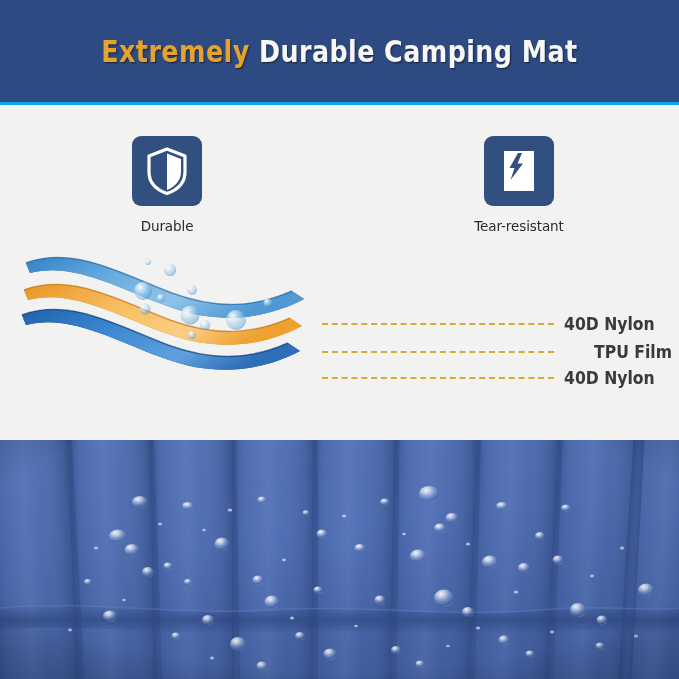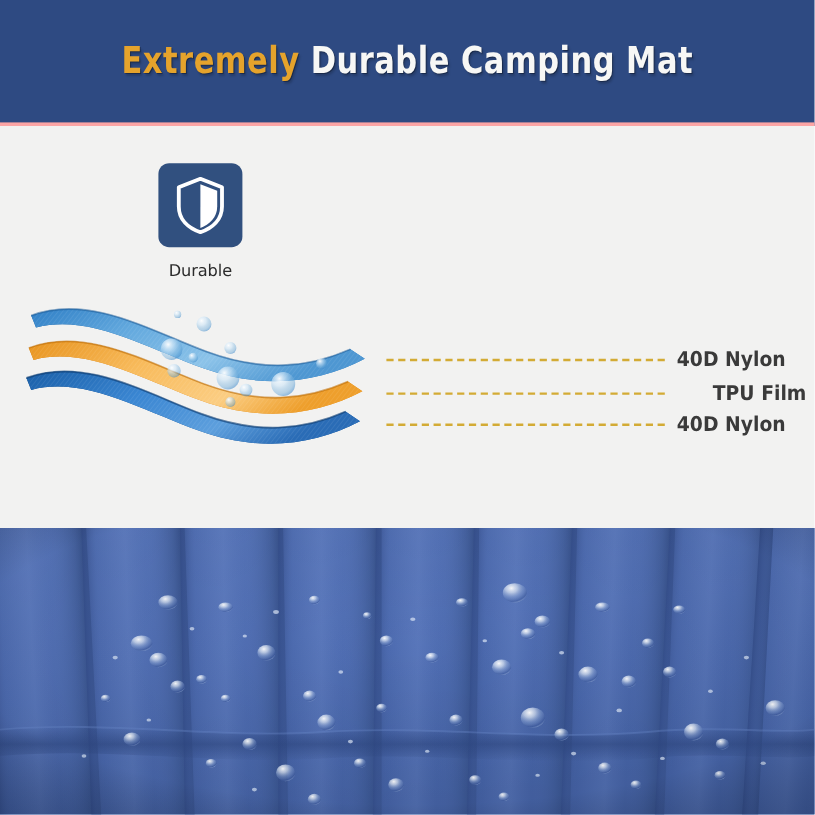--- a/index.html
+++ b/index.html
@@ -18,21 +18,21 @@
     background: #ffffff;
   }
 
   
   .banner {
     position: absolute;
     left: 0; top: 0;
     width: 679px;
     height: 105px;
     background: #2e4a82;
-    border-bottom: 3px solid #fca5a5;
+    border-bottom: 3px solid #0ea5e9;
     box-sizing: border-box;
     display: flex;
     align-items: center;
     justify-content: center;
   }
   .banner-title {
     font-family: "DejaVu Sans", sans-serif;
     font-weight: bold;
     font-size: 31px;
     letter-spacing: 0.5px;
@@ -98,20 +98,21 @@
     left: 322px; top: 185px;
     width: 357px;
     height: 100px;
   }
   .leader-row {
     position: absolute;
     left: 0;
     display: flex;
     align-items: center;
     width: 357px;
+    margin-top: 24px;
   }
   .leader-row.r0 { top: 0px; }
   .leader-row.r1 { top: 28px; justify-content: space-between; }
   .leader-row.r2 { top: 54px; }
   .dash {
     width: 232px;
     height: 0;
     border-top: 2.5px dashed #d3ab35;
     flex: none;
   }
@@ -155,20 +156,29 @@
       <div class="feature">
         <div class="icon-tile">
           <svg width="46" height="50" viewBox="0 0 46 50">
             <path d="M23 3 L41 10 L41 26 C41 37 33 44 23 47.5 C13 44 5 37 5 26 L5 10 Z" fill="none" stroke="#ffffff" stroke-width="3.2" stroke-linejoin="round"></path>
             <path d="M23 7.5 L37 13 L37 26 C37 35 30.5 41 23 44 Z" fill="#ffffff"></path>
           </svg>
         </div>
         <div class="feature-label">Durable</div>
       </div>
 
+      <div class="feature">
+        <div class="icon-tile">
+          <svg width="46" height="50" viewBox="0 0 46 50">
+            <rect x="8" y="5" width="30" height="40" fill="#ffffff"></rect>
+            <path d="M22 7 L13.5 22 L18.5 22 L14.5 34 L27 17.5 L21.5 17.5 L26 7 Z" fill="#31507f"></path>
+          </svg>
+        </div>
+        <div class="feature-label">Tear-resistant</div>
+      </div>
 
 
 
     </div>
 
     <div class="layers">
       <svg width="360" height="175" viewBox="0 0 360 175">
         <defs>
           <linearGradient id="gTop" x1="0" y1="0" x2="1" y2="0.4">
             <stop offset="0%" stop-color="#2f7fc6"></stop>

